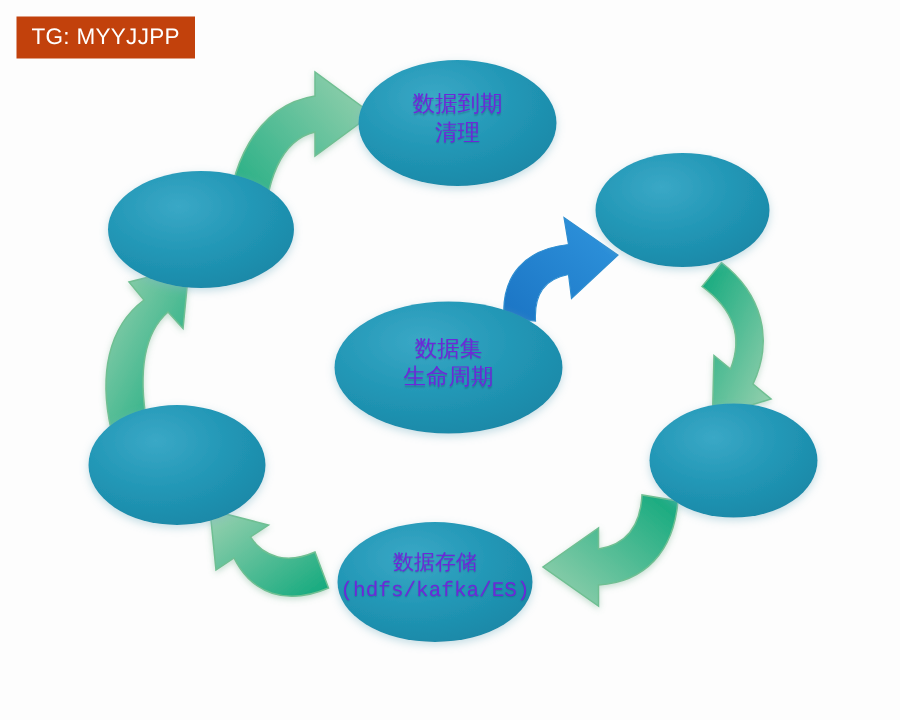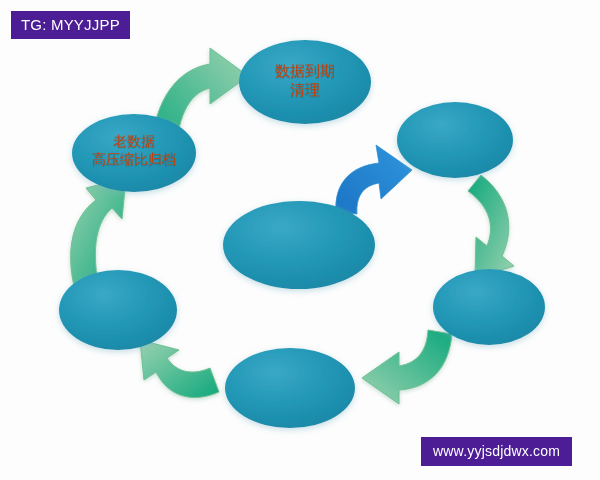--- a/index.html
+++ b/index.html
@@ -21,30 +21,31 @@
   }
   #diagram-svg {
     position: absolute;
     left: 0;
     top: 0;
     width: 600px;
     height: 480px;
   }
   .node-label {
     position: absolute;
-    color: #c2410c;
+    color: #6d28d9;
     text-align: center;
     line-height: 1.25;
     white-space: pre;
     pointer-events: none;
     text-shadow: 0 1px 1px rgba(0,0,0,0.18);
+    font-family: Liberation Mono, monospace;
   }
   .watermark {
     position: absolute;
-    background: #4c1d95;
+    background: #c2410c;
     color: #ffffff;
     font-size: 15px;
     letter-spacing: 0.2px;
     padding: 5px 10px 6px 10px;
     line-height: 1.15;
   }
   #watermark-top {
     left: 11px;
     top: 11px;
   }
@@ -132,23 +133,24 @@
     <ellipse cx="118" cy="310" rx="59" ry="40" fill="url(#ellipseGrad)" filter="url(#softShadow)"></ellipse>
     <ellipse cx="134" cy="153" rx="62" ry="39" fill="url(#ellipseGrad)" filter="url(#softShadow)"></ellipse>
     <ellipse cx="299" cy="245" rx="76" ry="44" fill="url(#ellipseGrad)" filter="url(#softShadow)"></ellipse>
   </svg>
 
   <div class="node-label" style="left:205px; top:62px; width:200px; font-size:15px;">数据到期
 清理</div>
 
 
 
+  <div class="node-label" style="left:190px; top:368px; width:200px; font-size:14px;">数据存储
+(hdfs/kafka/ES)</div>
 
 
-  <div class="node-label" style="left:44px; top:133px; width:180px; font-size:14px;">老数据
-高压缩比归档</div>
 
+  <div class="node-label" style="left:199px; top:225px; width:200px; font-size:15px;">数据集
+生命周期</div>
 
   <div class="watermark" id="watermark-top">TG: MYYJJPP</div>
 
-  <div class="watermark" id="watermark-bottom">www.yyjsdjdwx.com</div>
 
 </div>
 
 </body></html>

